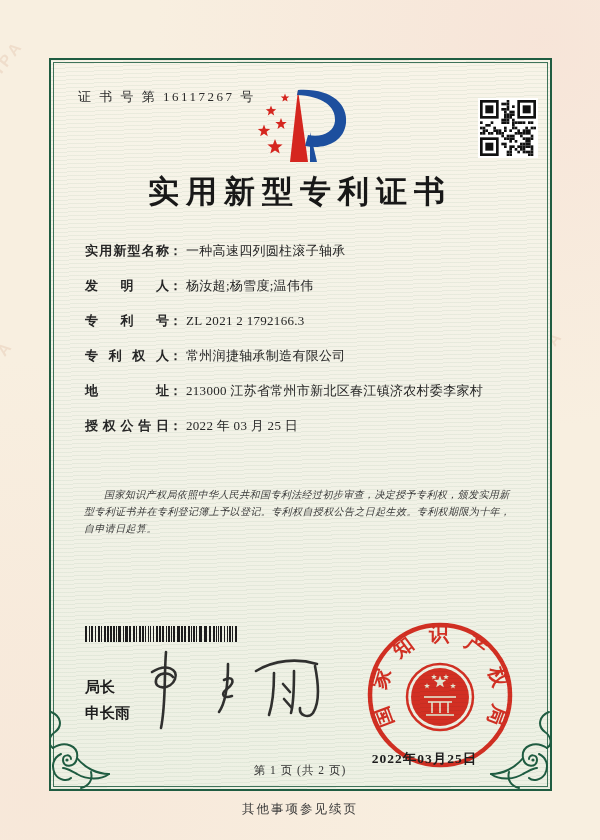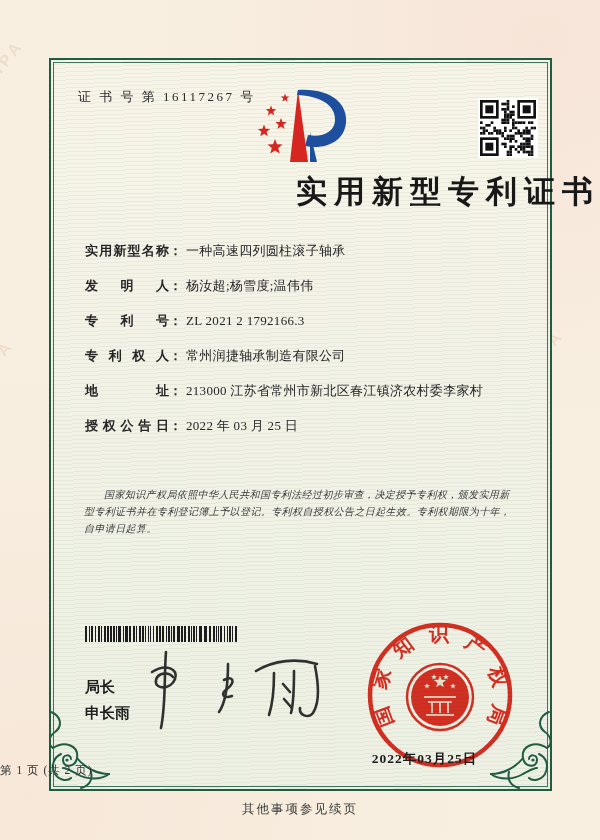--- a/index.html
+++ b/index.html
@@ -15,41 +15,41 @@
   .frame{position:absolute;left:49px;top:58px;width:503px;height:733px;box-sizing:border-box;
       border:2.5px solid var(--border-green,#1f5c41);
       background:
         repeating-linear-gradient(178deg, rgba(115,155,125,.10) 0 1px, rgba(255,255,255,0) 1px 4px),
         linear-gradient(180deg,#f8f4e8 0%,#f3f2e7 45%,#edf0e3 100%);}
   .frame-inner{position:absolute;left:2px;top:2px;right:2px;bottom:2px;border:1px solid var(--border-green,#1f5c41);opacity:.85;}
   .ornament{position:absolute;width:62px;height:82px;}
   .cert-no{position:absolute;left:78px;top:88px;font-size:13px;letter-spacing:2.5px;color:#2b2b2b;}
   .logo{position:absolute;left:245px;top:86px;width:115px;height:80px;}
   .qr{position:absolute;left:478px;top:98px;width:60px;height:60px;background:#fff;padding:2px;box-sizing:border-box;}
-  .title{position:absolute;left:0;right:0;top:171px;text-align:right;font-size:31px;font-weight:700;
+  .title{position:absolute;left:0;right:0;top:171px;text-align:center;font-size:31px;font-weight:700;
       letter-spacing:7px;color:#181818;}
   .fields{position:absolute;left:85px;top:243px;width:440px;font-size:13px;color:#262626;}
   .frow{position:relative;height:35px;line-height:16px;}
   .flabel{display:inline-block;width:84px;text-align:justify;text-align-last:justify;font-weight:600;vertical-align:top;}
   .flabel2{font-weight:600;}
   .fcolon{font-weight:600;margin-right:4px;}
   .fvalue{letter-spacing:.3px;}
   .fpair2{position:absolute;left:220px;top:0;}
   .paras{position:absolute;left:84px;top:486px;width:434px;font-size:10px;line-height:17px;
       color:#3a3a3a;font-style:italic;letter-spacing:.4px;}
   .paras p{margin:0;text-indent:2em;}
   .barcode{position:absolute;left:85px;top:626px;width:155px;height:16px;}
   .barcode div{position:absolute;top:0;bottom:0;background:#1c1c1c;}
   .signer{position:absolute;left:85px;top:674px;font-family:"Liberation Sans","DejaVu Sans",sans-serif;
       font-size:15px;font-weight:700;color:#1f1f1f;line-height:26px;}
   .signature{position:absolute;left:128px;top:646px;width:212px;height:86px;}
   .seal{position:absolute;left:360px;top:615px;width:160px;height:160px;mix-blend-mode:multiply;opacity:.95;}
   .seal-date{position:absolute;left:352px;top:730px;width:145px;text-align:center;font-size:13.5px;
       font-weight:600;color:#1d1d1d;letter-spacing:1px;z-index:5;margin-top:20px;}
-  .page-num{position:absolute;left:0;right:0;top:763px;font-size:11.5px;color:#333;letter-spacing:1px;}
+  .page-num{position:absolute;left:0;right:0;top:763px;text-align:center;font-size:11.5px;color:#333;letter-spacing:1px;}
   .note{position:absolute;left:0;right:0;top:801px;text-align:center;font-size:12.5px;color:#3a3a3a;letter-spacing:2px;}
 </style>
 </head>
 <body style="--border-green: #1f5c41; --seal-red: #e0271b; --logo-red: #d5261f; --logo-blue: #1d4f9e; --watermark-tan: #ddb79e;">
 
 <div class="page">
 
   <span class="wm" style="left:-35px;top:60px">CNIPA</span>
   <span class="wm" style="left:-45px;top:360px">CNIPA</span>
   <span class="wm" style="left:350px;top:240px">CNIPA</span>

